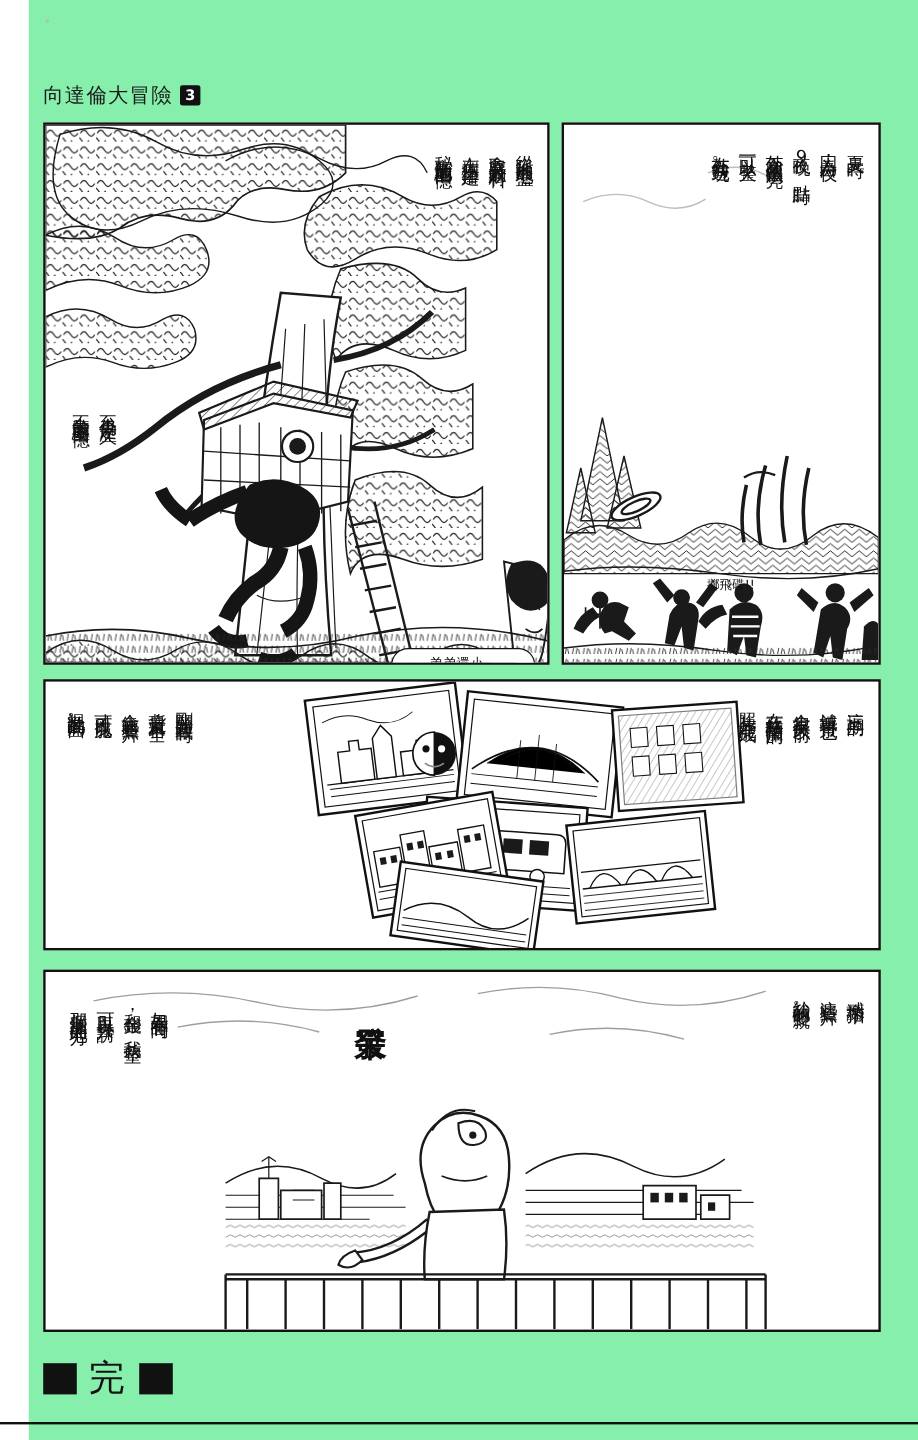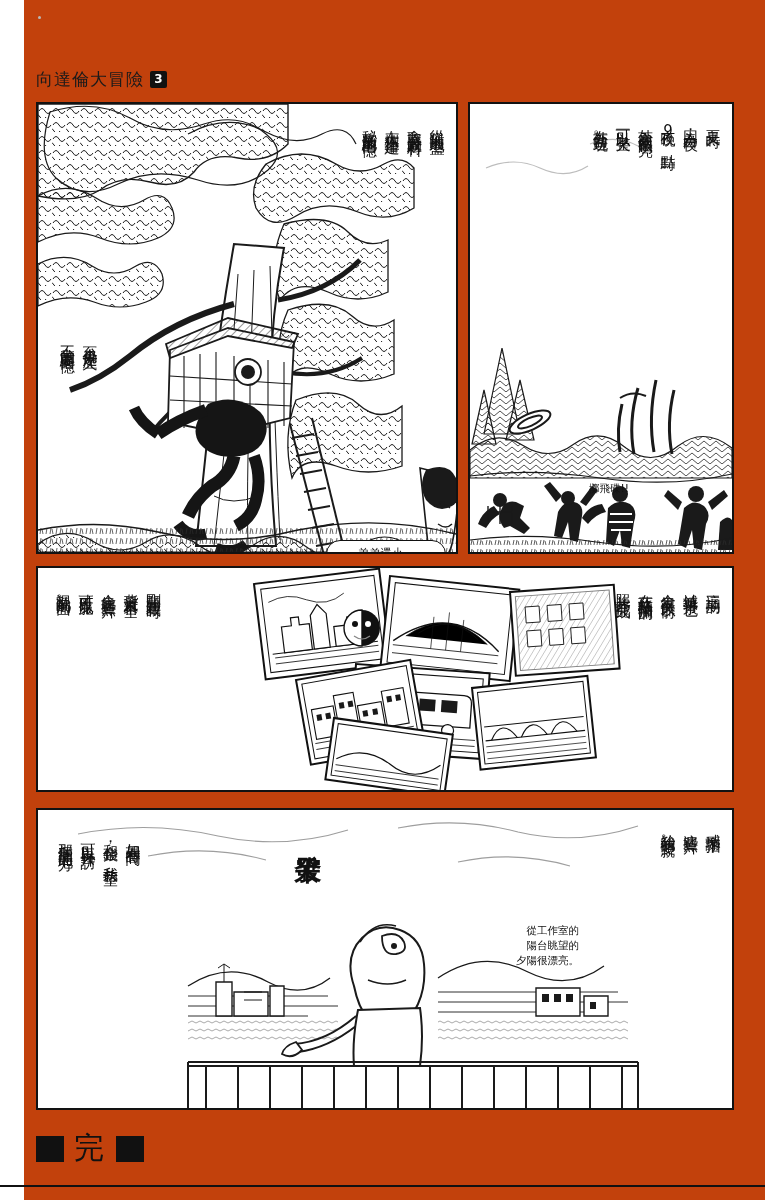--- a/index.html
+++ b/index.html
@@ -2,21 +2,21 @@
 <html><head>
 <meta charset="utf-8">
 <style>
   html,body{margin:0;padding:0;background:#ffffff;}
   body{
     width:765px;height:1200px;position:relative;overflow:hidden;
     font-family:"DejaVu Sans","Liberation Sans",sans-serif;
     color:#111;
   }
   
-  .page{position:absolute;left:0;top:0;width:765px;height:1200px;background:#c2410c;}
+  .page{position:absolute;left:0;top:0;width:765px;height:1200px;background:#86efac;}
   .edge-left{position:absolute;left:0;top:0;width:24px;height:1200px;background:#fff;}
   .edge-mark{position:absolute;left:38px;top:16px;width:3px;height:3px;background:#b9b9b9;border-radius:50%;}
 
   
   .header{
     position:absolute;left:36px;top:66px;width:420px;height:26px;
     display:flex;align-items:center;gap:6px;
   }
   .header-title{
     font-size:17px;letter-spacing:1px;color:#1a1a1a;white-space:nowrap;
@@ -477,25 +477,20 @@
     <div class="vtext" style="right:8px;top:12px;height:180px;">感謝拍下
 這些照片
 給我的雙親。</div>
     <div class="vtext" style="left:16px;top:22px;height:230px;">如果有時間
 和金錢，我希望
 可以再去拜訪
 那個漂亮的地方。</div>
 
     <div class="sfx" style="left:252px;top:24px;height:110px;">發呆…</div>
 
-    <div class="bubble plain" style="left:430px;top:108px;width:104px;font-size:10.5px;line-height:1.45;">
-      <span style="white-space:pre-line;">從工作室的
-陽台眺望的
-夕陽很漂亮。</span>
-    </div>
   </div>
 
   <div class="footer">
     <span class="sq"></span>
     <span class="endchar">完</span>
     <span class="sq"></span>
   </div>
   <div class="rule-bottom"></div>
 </div>
 

